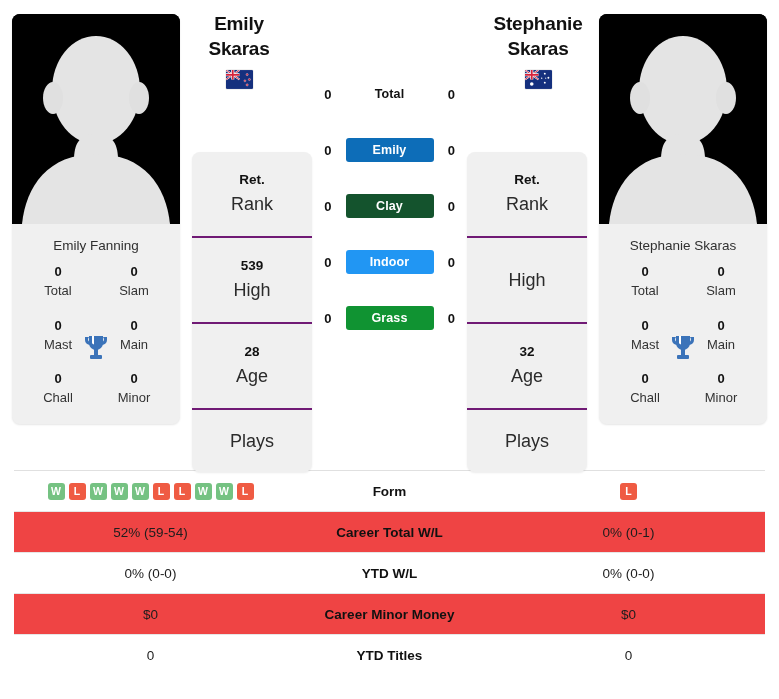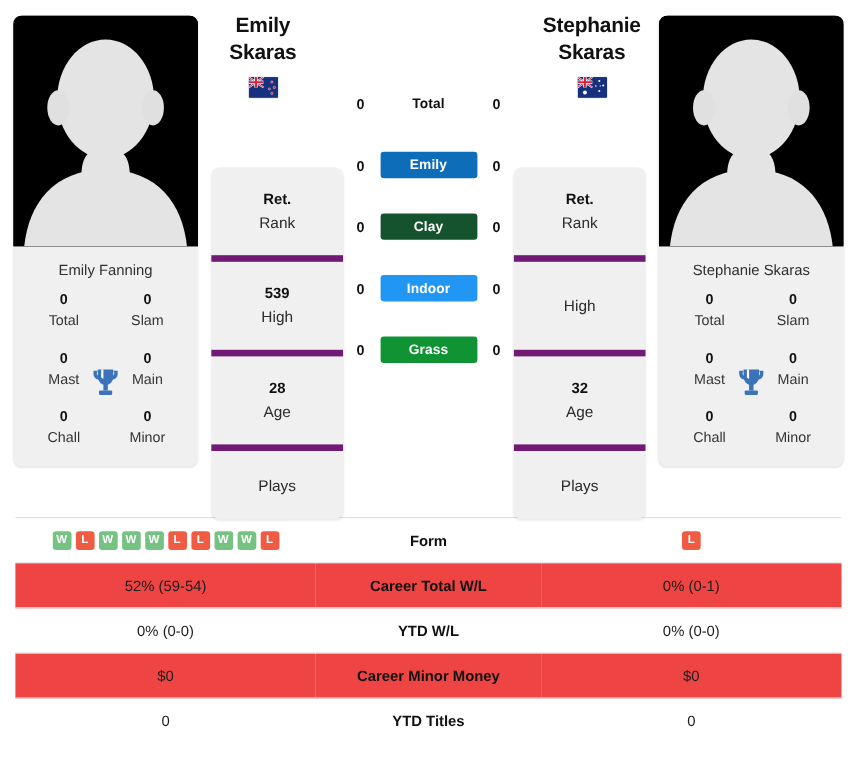--- a/index.html
+++ b/index.html
@@ -85,31 +85,31 @@
     background: #f0f0f0;
     box-shadow: 0 1px 2px rgba(0,0,0,.08);
     flex: 0 0 auto;
   }
   .info-row {
     height: 86px;
     display: flex;
     flex-direction: column;
     align-items: center;
     justify-content: center;
-    border-bottom: 6px solid #701a75;
+    border-bottom: 2px solid #701a75;
   }
   .info-row:last-child { border-bottom: none; height: 62px; }
   .info-top {
     font-size: 13.5px;
     font-weight: bold;
     color: #111;
     line-height: 1.5;
   }
   .info-bot {
-    font-size: 14px;
+    font-size: 18px;
     color: #2b2b2b;
     line-height: 1.5;
   }
 
   
   .surfaces {
     flex: 1 1 auto;
     display: flex;
     flex-direction: column;
     padding-top: 56px;

